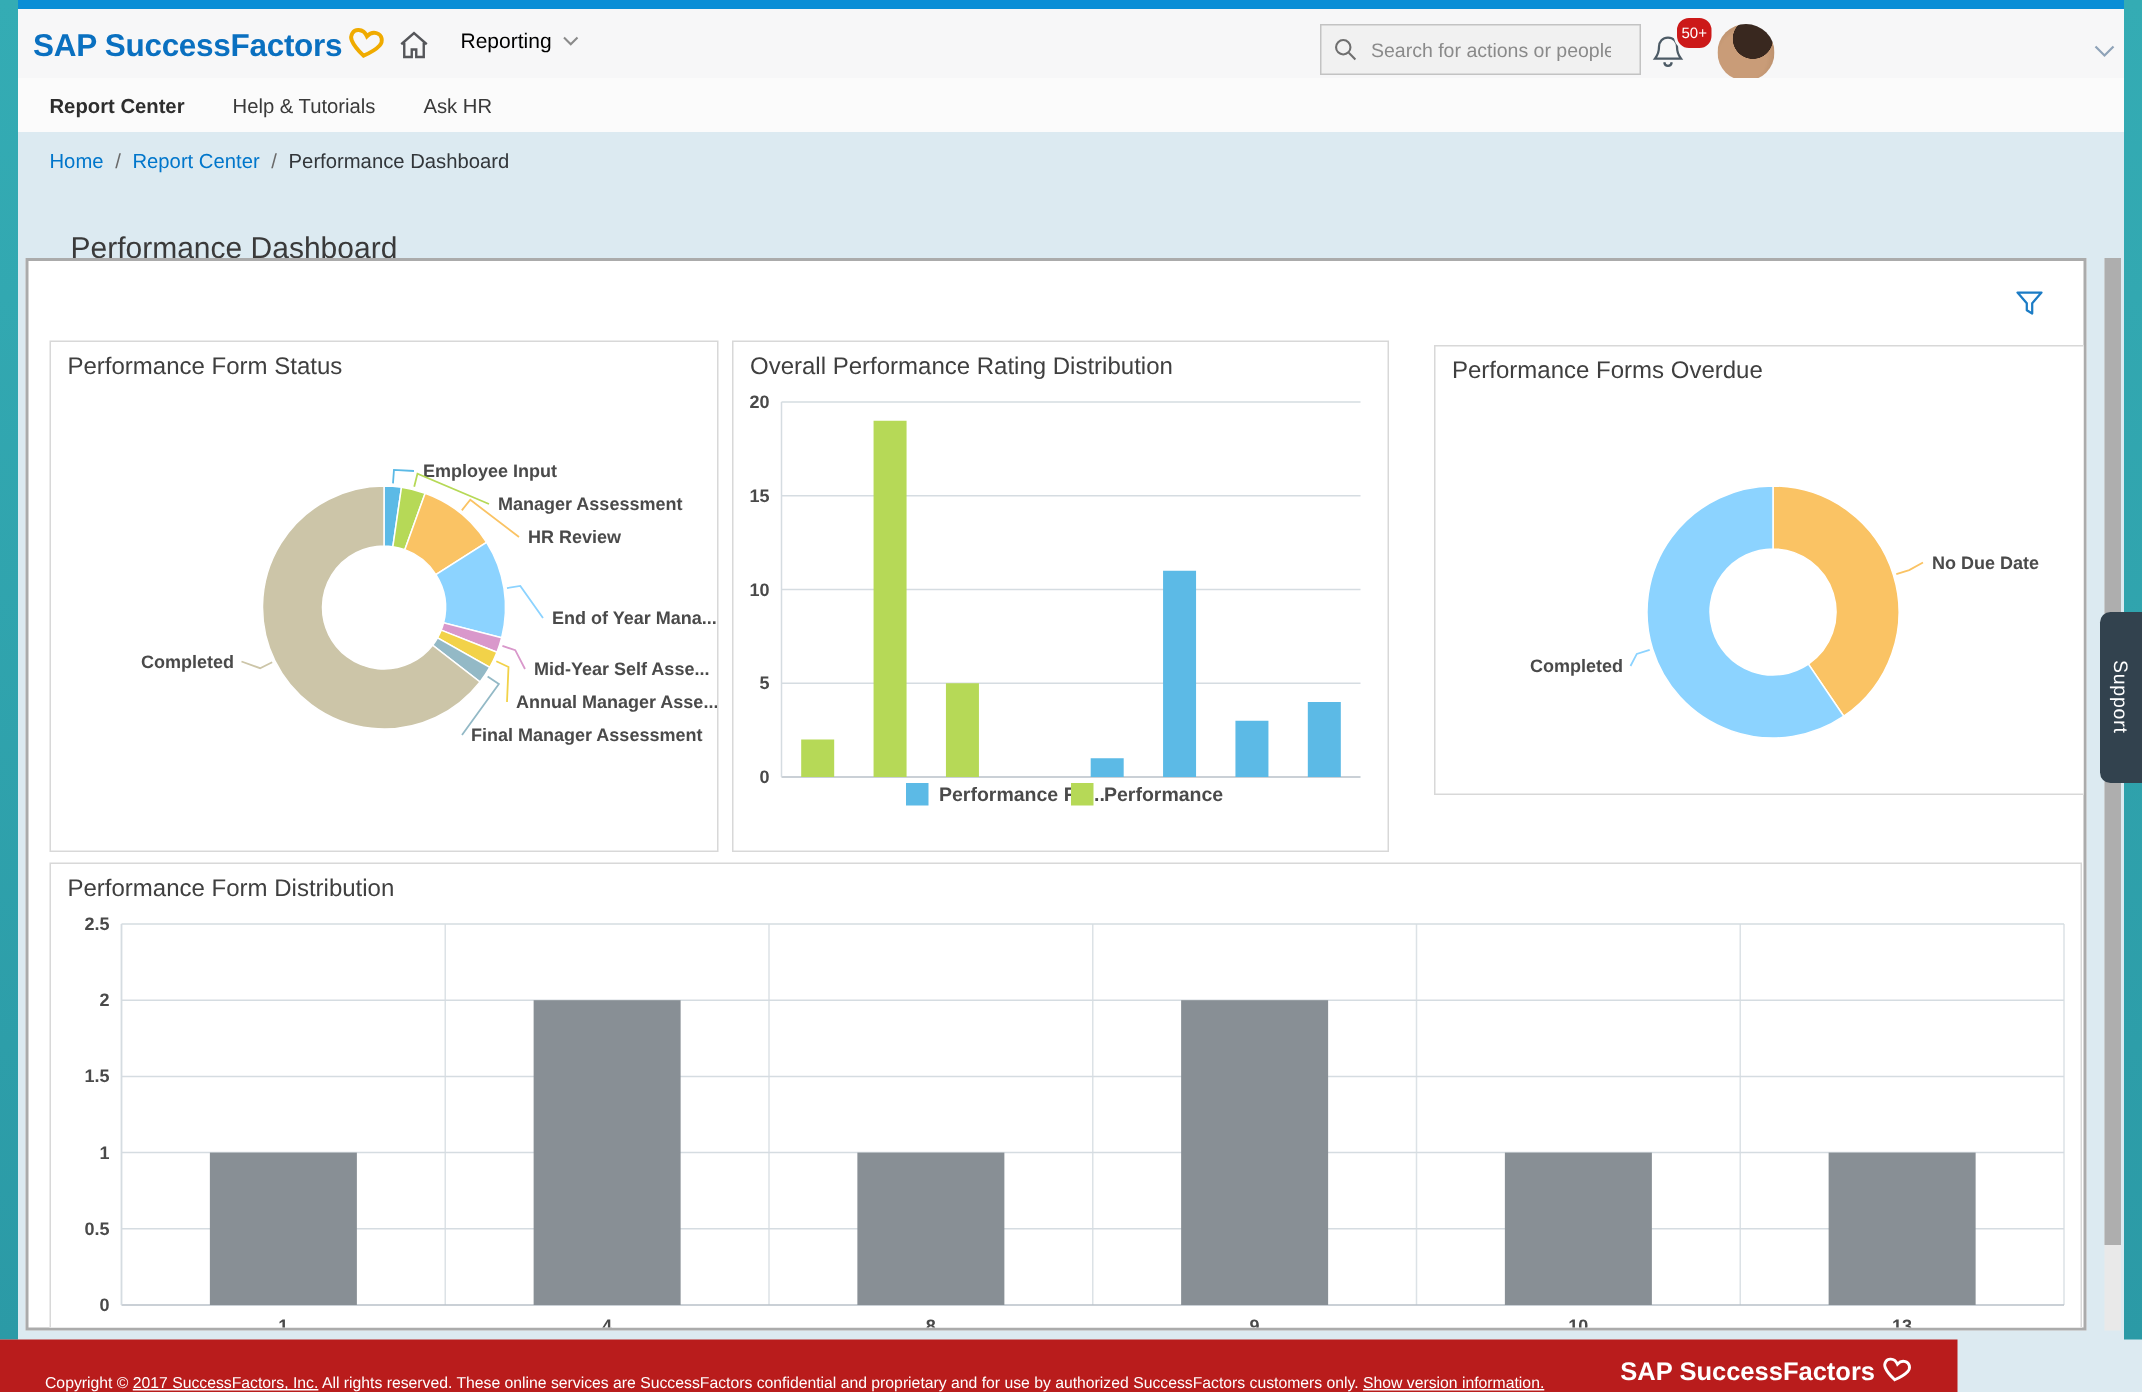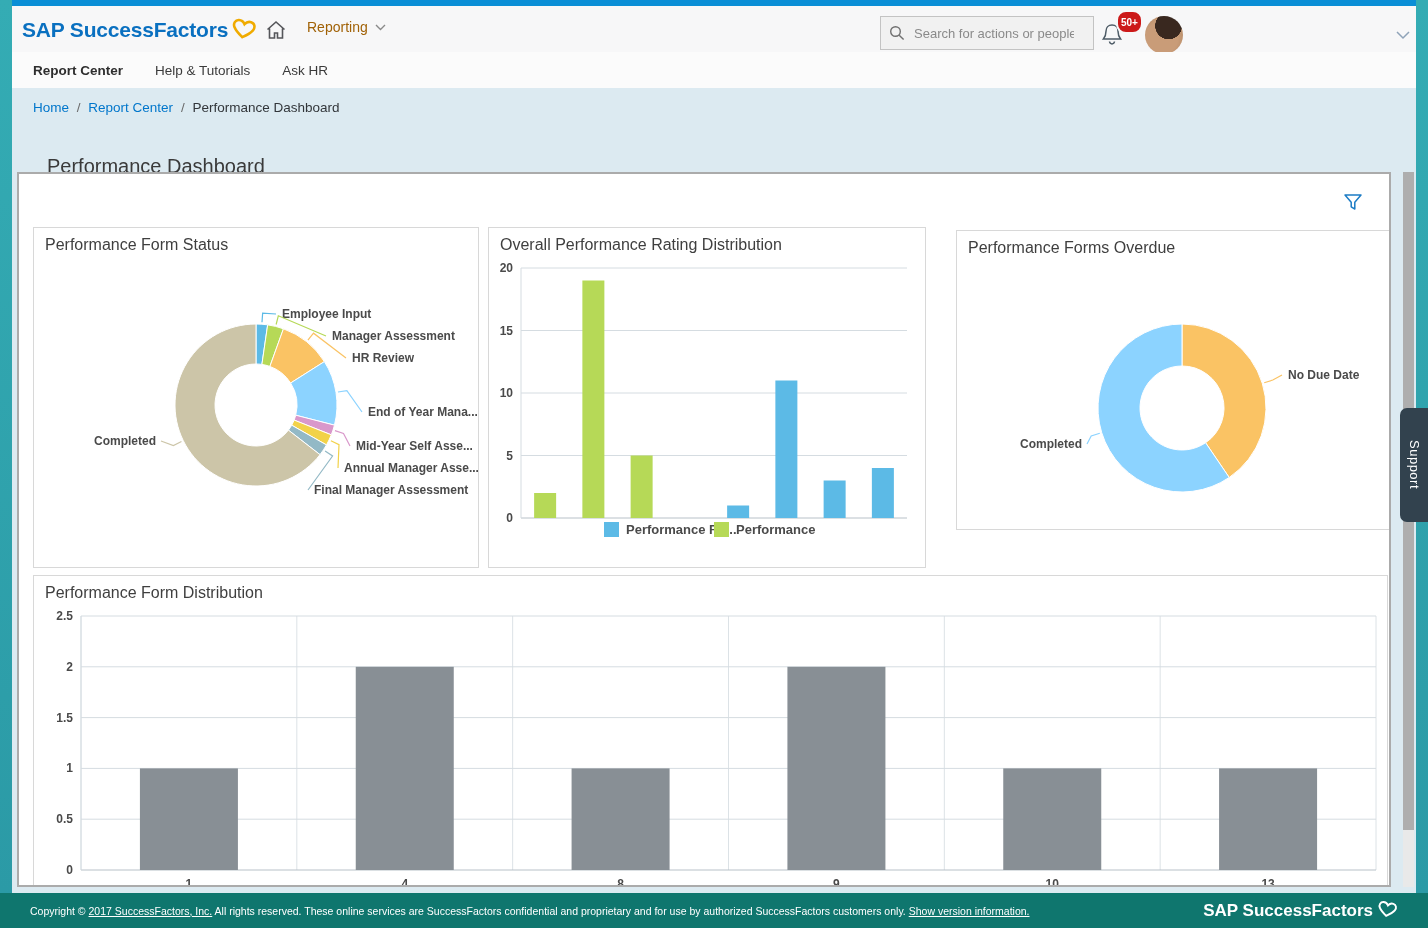--- a/index.html
+++ b/index.html
@@ -10,26 +10,26 @@
   .frame-top{position:absolute;left:12px;top:0;width:1404px;height:6px;background:#0A8ED6;}
   .frame-left{position:absolute;left:0;top:0;width:12px;height:893px;background:linear-gradient(180deg,#34ACB4,#2B9AA6);}
   .frame-right{position:absolute;right:0;top:0;width:12px;height:893px;background:linear-gradient(180deg,#34ACB4,#2B9AA6);}
 
   
   .utilbar{position:absolute;left:12px;top:6px;width:1404px;height:46px;background:#F7F7F8;border-bottom:1px solid #E5E5E5;}
   .logo{position:absolute;left:10px;top:9px;display:flex;align-items:center;cursor:pointer;}
   .logo-text{font-size:21px;font-weight:bold;color:#0A70C0;letter-spacing:-0.2px;}
   .logo-heart{margin-left:2px;transform:rotate(10deg);}
   .home-btn{position:absolute;left:252px;top:12px;width:26px;height:24px;cursor:pointer;}
-  .reporting{position:absolute;left:295px;top:13px;display:flex;align-items:center;gap:7px;cursor:pointer;font-size:14px;color:#a16207;}
+  .reporting{position:absolute;left:295px;top:13px;display:flex;align-items:center;gap:7px;cursor:pointer;font-size:14px;color:#000000;}
   .search{position:absolute;left:868px;top:10px;width:196px;height:32px;background:#F1F1F1;border:1px solid #C3C3C3;display:flex;align-items:center;padding:0 8px;gap:7px;}
   .search input{border:none;background:transparent;outline:none;font-size:13px;color:#444;width:160px;font-family:Liberation Sans, sans-serif;}
   .search input::placeholder{color:#8A8A8A;}
   .bell-wrap{position:absolute;left:1088px;top:10px;width:40px;height:36px;cursor:pointer;}
-  .badge{position:absolute;left:16px;top:-6px;min-width:14px;height:20px;padding:0 3px;background:#CC1919;color:#fff;font-size:10px;font-weight:bold;border-radius:10px;display:flex;align-items:center;justify-content:center;border:2px solid #F7F7F8;}
+  .badge{position:absolute;left:16px;top:-6px;min-width:14px;height:20px;padding:0 3px;background:#CC1919;color:#fff;font-size:10px;font-weight:normal;border-radius:10px;display:flex;align-items:center;justify-content:center;border:2px solid #F7F7F8;}
   .avatar{position:absolute;left:1133px;top:10px;width:38px;height:38px;border-radius:50%;cursor:pointer;
     background:radial-gradient(circle at 62% 26%,#39281f 0 36%,rgba(0,0,0,0) 37%),
                radial-gradient(circle at 44% 58%,#c99c78 0 52%,#a8805d 100%);}
   .username{position:absolute;left:1180px;top:9px;font-size:13px;color:#4A4A4A;line-height:16px;cursor:pointer;}
   .user-caret{position:absolute;left:1384px;top:20px;cursor:pointer;}
 
   
   .tabbar{position:absolute;left:12px;top:52px;width:1404px;height:36px;background:#FBFBFB;display:flex;align-items:center;gap:32px;padding-left:21px;box-sizing:border-box;}
   .tab{font-size:13.5px;color:#3A3A3A;cursor:pointer;}
   .tab.active{font-weight:bold;color:#2E2E2E;}
@@ -58,21 +58,21 @@
 
   
   .scroll-track{position:absolute;left:1403px;top:172px;width:11px;height:715px;background:#E9E9E9;}
   .scroll-thumb{position:absolute;left:0;top:0;width:11px;height:658px;background:#AEAEAE;cursor:pointer;}
 
   
   .support-tab{position:absolute;left:1400px;top:408px;width:28px;height:114px;background:#32424E;border-radius:7px 0 0 7px;display:flex;align-items:center;justify-content:center;cursor:pointer;z-index:5;}
   .support-tab span{writing-mode:vertical-rl;color:#fff;font-size:13px;letter-spacing:0.5px;}
 
   
-  .footer{position:absolute;left:0;top:893px;width:1428px;height:35px;background:#0f766e;display:flex;align-items:center;justify-content:space-between;padding:0 30px;box-sizing:border-box;}
+  .footer{position:absolute;left:0;top:893px;width:1305px;height:35px;background:#b91c1c;display:flex;align-items:flex-end;justify-content:space-between;padding:0 30px;box-sizing:border-box;}
   .footer-text{font-size:10.5px;color:#FFFFFF;}
   .footer-text a{color:#fff;text-decoration:underline;cursor:pointer;}
   .footer-logo{display:flex;align-items:center;color:#fff;font-weight:bold;font-size:17px;gap:3px;}
   .footer-heart{transform:rotate(10deg);}
 </style>
 </head>
 <body>
 
 <div class="page">
 

